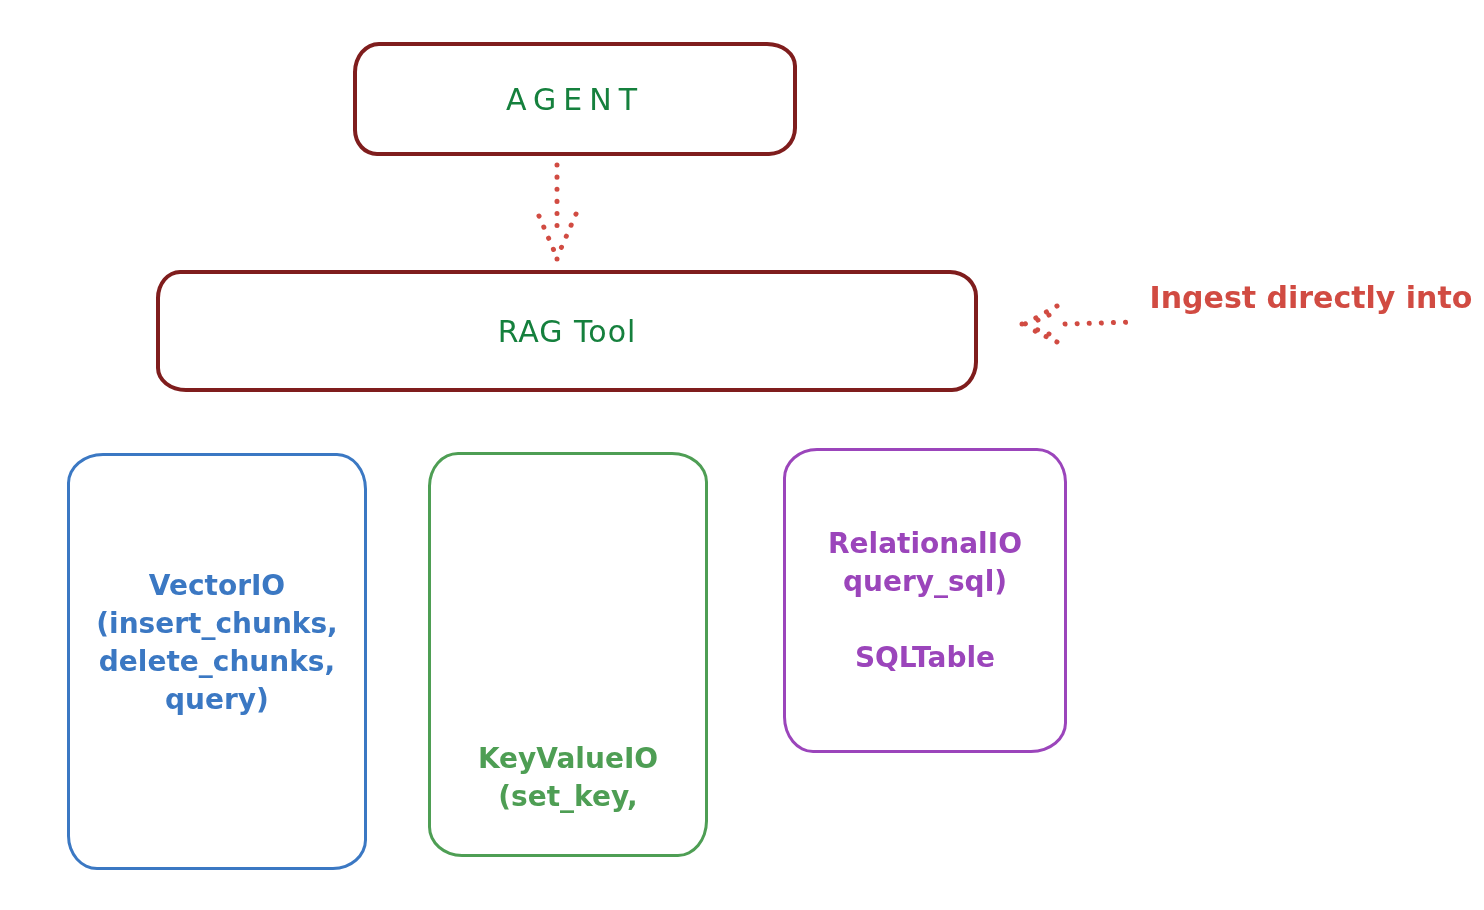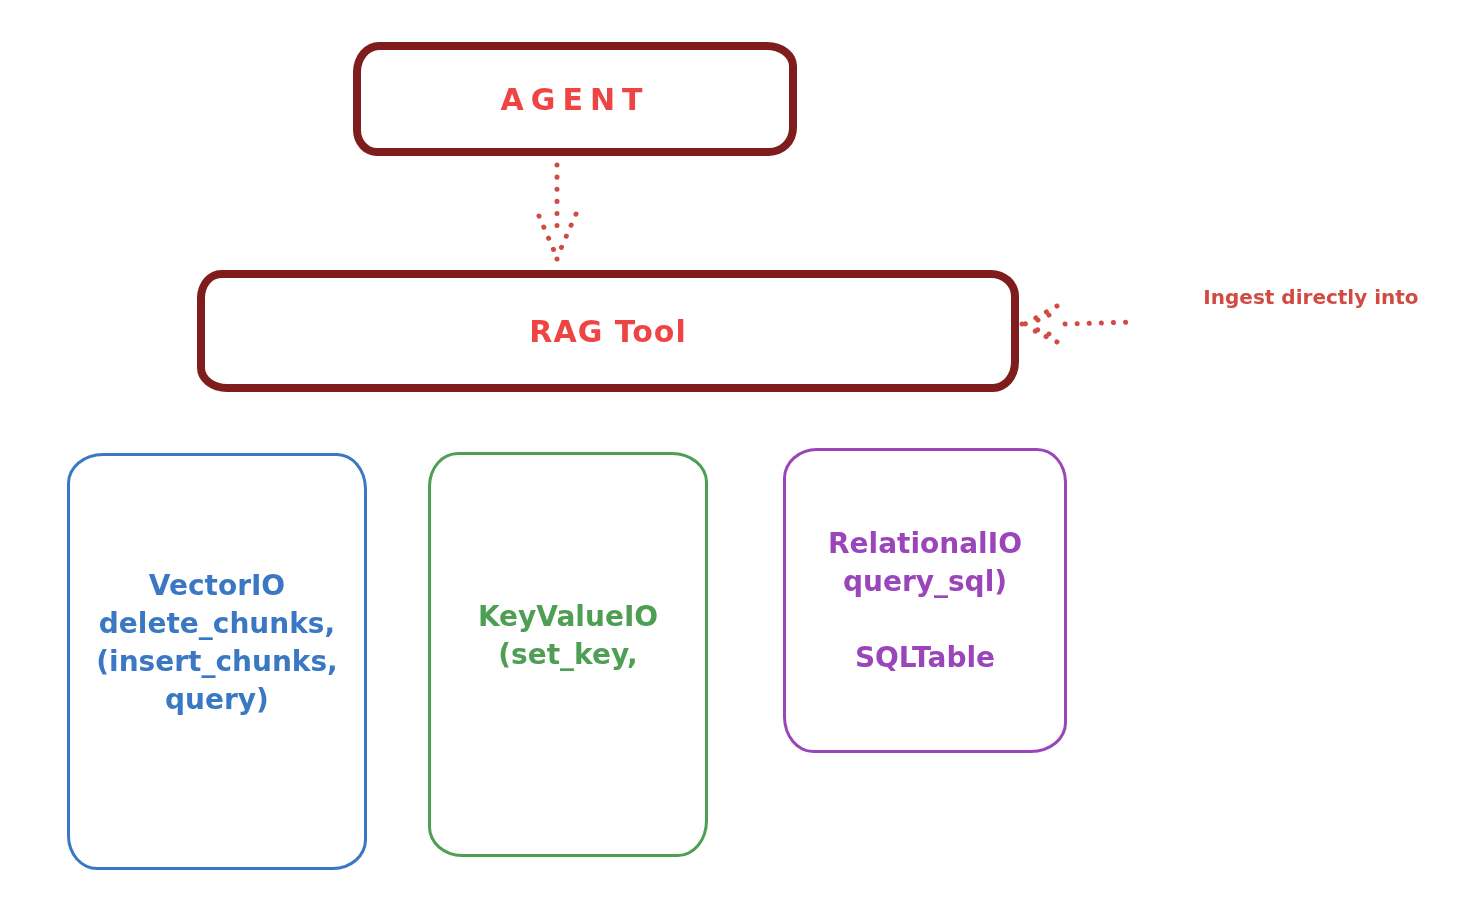--- a/index.html
+++ b/index.html
@@ -13,38 +13,37 @@
   }
   .box {
     position: absolute;
     background: #ffffff;
     display: flex;
     align-items: center;
     justify-content: center;
     box-sizing: border-box;
   }
   .black-box {
-    border: 8px solid #7f1d1d;
-    color: #ef4444;
-    font-weight: 700;
+    border: 4px solid #7f1d1d;
+    color: #15803d;
+    font-weight: 400;
   }
   .agent-box {
     left: 353px; top: 42px;
     width: 444px; height: 114px;
     border-radius: 26px 30px 28px 24px / 30px 24px 28px 26px;
     font-size: 30px;
     letter-spacing: 7px;
   }
   .ragtool-box {
     left: 156px; top: 270px;
     width: 822px; height: 122px;
     border-radius: 24px 28px 26px 30px / 28px 26px 30px 24px;
     font-size: 30px;
     letter-spacing: 1px;
-    margin-left: 41px;
   }
   .card {
     position: absolute;
     background: #ffffff;
     border-style: solid;
     border-width: 3.5px;
     box-sizing: border-box;
     display: flex;
     flex-direction: column;
     align-items: center;
@@ -57,32 +56,33 @@
   .card .spacer { height: 38px; }
   .card-vector {
     left: 67px; top: 453px; width: 300px; height: 417px;
     border-color: #3b78c3; color: #3b78c3;
     border-radius: 36px 30px 34px 30px / 30px 36px 30px 34px;
   }
   .card-keyvalue {
     left: 428px; top: 452px; width: 280px; height: 405px;
     border-color: #4e9e54; color: #4e9e54;
     border-radius: 30px 36px 30px 34px / 34px 30px 36px 30px;
+    justify-content: flex-end;
   }
   .card-relational {
     left: 783px; top: 448px; width: 284px; height: 305px;
     border-color: #9b45bb; color: #9b45bb;
     border-radius: 34px 30px 36px 30px / 30px 34px 30px 36px;
   }
   .annotation {
     position: absolute;
     left: 1138px; top: 278px;
     width: 346px;
     color: #d14b42;
-    font-size: 20px;
+    font-size: 30px;
     font-weight: 700;
     line-height: 39px;
     text-align: center;
   }
   .arrow-svg { position: absolute; }
   .arrow-down-svg { left: 518px; top: 160px; }
   .arrow-left-svg { left: 1013px; top: 298px; }
   .dotted {
     stroke: #d14b42;
     stroke-width: 5;
@@ -119,22 +119,22 @@
     <path class="dotted" d="M36 36 L14 28"></path>
     <path class="dotted" d="M9 26 L9.2 26"></path>
   </svg>
 
   <div class="annotation">
     <div>Ingest directly into</div>
   </div>
 
   <div class="card card-vector">
     <div>VectorIO</div>
+    <div>(insert_chunks,</div>
     <div>delete_chunks,</div>
-    <div>(insert_chunks,</div>
     <div>query)</div>
     <div class="spacer"></div>
   </div>
 
   <div class="card card-keyvalue">
     <div>KeyValueIO</div>
     <div>(set_key,</div>
     <div class="spacer"></div>
   </div>
 

